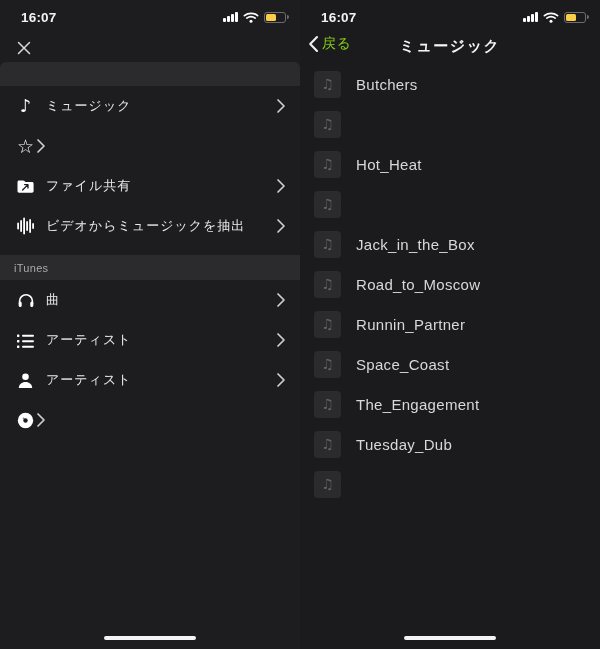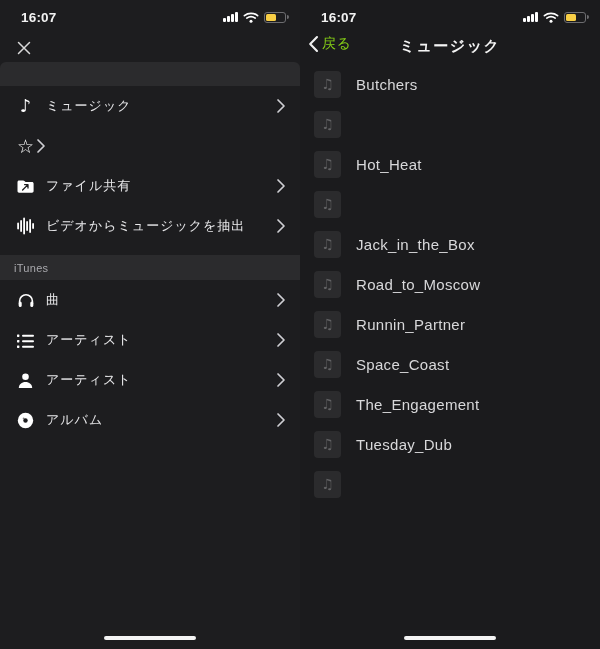--- a/index.html
+++ b/index.html
@@ -212,21 +212,20 @@
   </div>
 
   <div class="menu-row">
     <span class="menu-icon">
               <svg width="19" height="19" viewBox="0 0 19 19">
                 <circle cx="9.5" cy="9.5" r="7.7" fill="#fff"></circle>
                 <circle cx="9.5" cy="9.5" r="2.2" fill="#1d1d1f"></circle>
                 <circle cx="7.6" cy="7.4" r="0.9" fill="#1d1d1f" opacity="0.55"></circle>
               </svg>
             </span>
-    <span class="menu-label">アルバム</span>
     <span class="row-chevron">
       <svg width="10" height="16" viewBox="0 0 10 16">
         <path d="M2 2 8 8 2 14" fill="none" stroke="#cfcfd3" stroke-width="1.7" stroke-linecap="round" stroke-linejoin="round"></path>
       </svg>
     </span>
   </div>
 </div>
     </div>
 
     <div class="home-indicator"></div>

